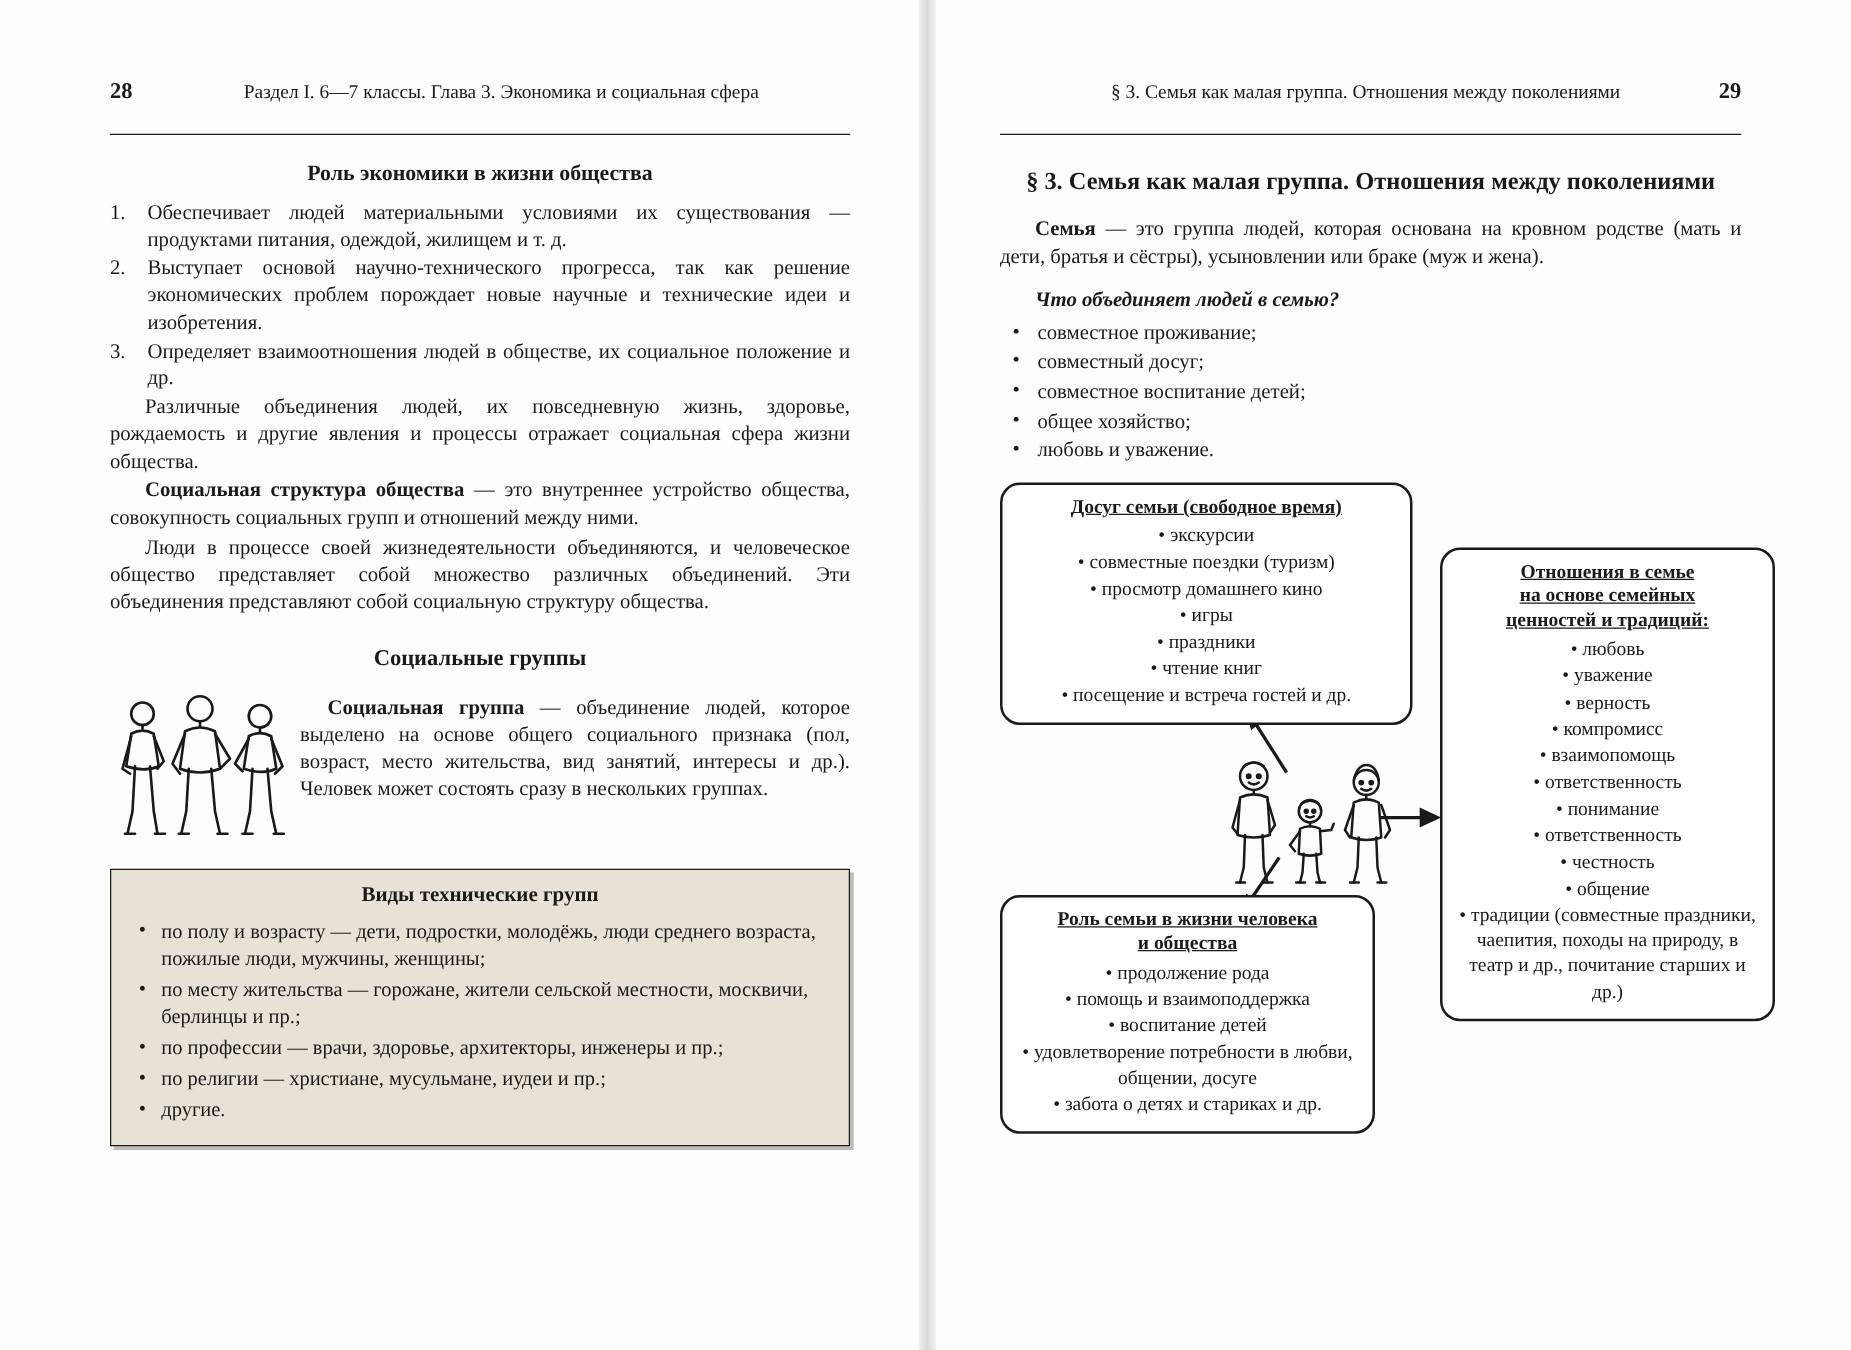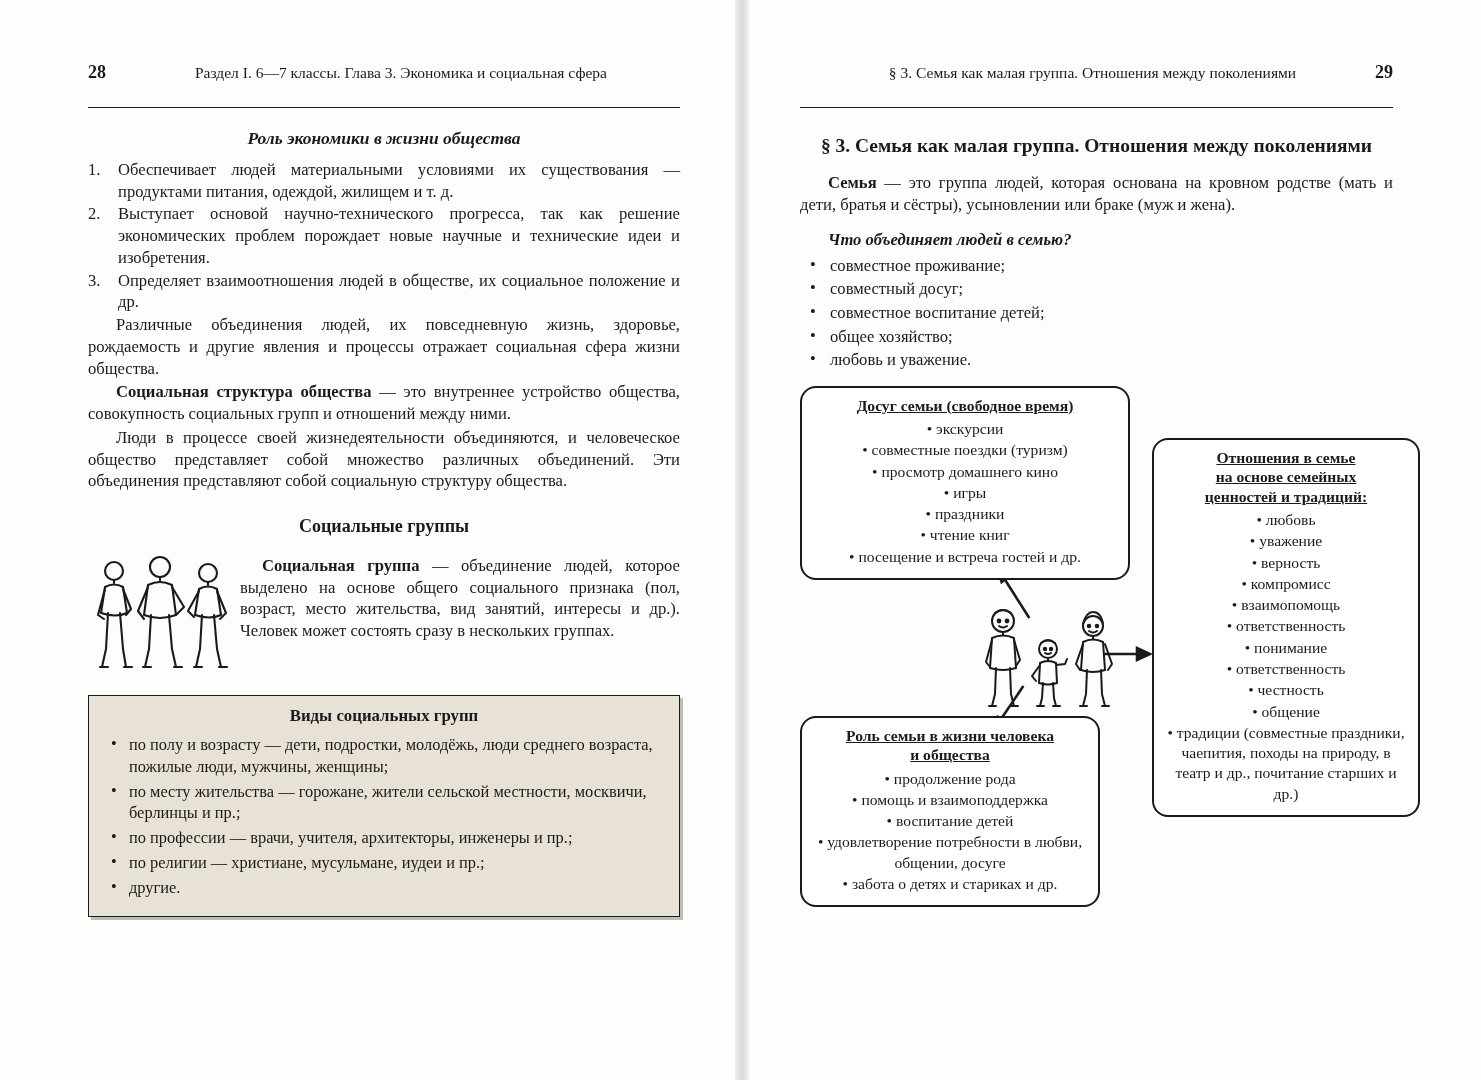--- a/index.html
+++ b/index.html
@@ -60,21 +60,20 @@
     font-weight: bold;
     text-align: center;
     margin: 26px 0 14px 0;
     line-height: 1.25;
   }
   h3.sub-title {
     font-size: 17.5px;
     font-weight: bold;
     text-align: center;
     margin: 6px 0 10px 0;
-    font-style: italic;
   }
   h3.sub-title2 {
     font-size: 18px;
     font-weight: bold;
     text-align: center;
     margin: 24px 0 12px 0;
   }
   p.body {
     font-size: 16.6px;
     line-height: 1.31;
@@ -315,25 +314,25 @@
             <path d="M126 66 L129 100 L133 118"></path>
             <path d="M106 118 L114 118"></path>
             <path d="M131 118 L139 118"></path>
           </g>
         </svg>
       </div>
       <div class="sg-text"><b>Социальная группа</b><span> — объединение людей, которое выделено на основе общего социального признака (пол, возраст, место жительства, вид занятий, интересы и др.). Человек может состоять сразу в нескольких группах.</span></div>
     </div>
 
     <div class="kinds-box">
-      <div class="kb-title">Виды социальных групп</div>
+      <div class="kb-title">Виды технические групп</div>
       <ul>
         <li>по полу и возрасту — дети, подростки, молодёжь, люди среднего возраста, пожилые люди, мужчины, женщины;</li>
         <li>по месту жительства — горожане, жители сельской местности, москвичи, берлинцы и пр.;</li>
-        <li>по профессии — врачи, учителя, архитекторы, инженеры и пр.;</li>
+        <li>по профессии — врачи, здоровье, архитекторы, инженеры и пр.;</li>
         <li>по религии — христиане, мусульмане, иудеи и пр.;</li>
         <li>другие.</li>
       </ul>
     </div>
 
   </div>
 
   <div class="gutter-shadow"></div>
 
   <div class="page page-right">

